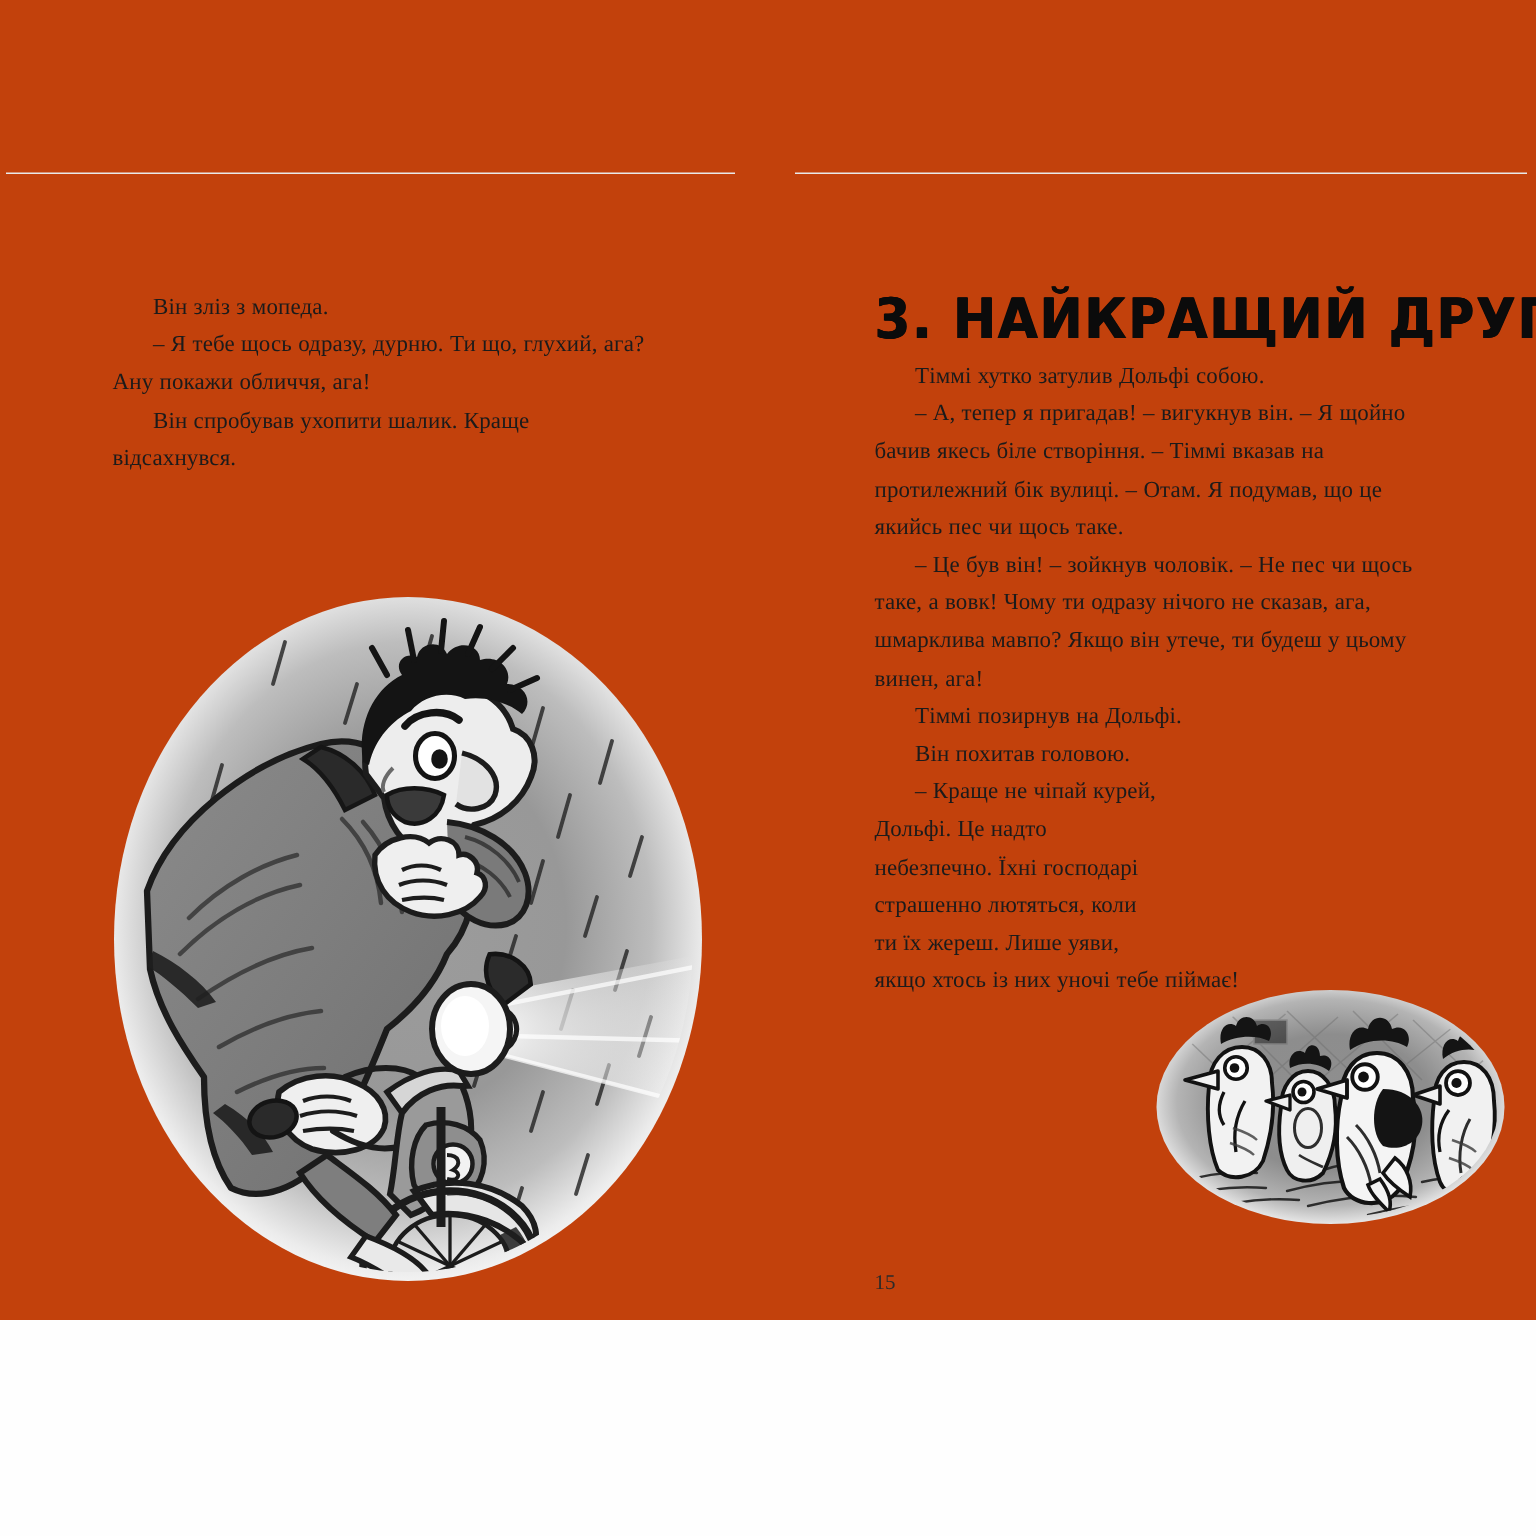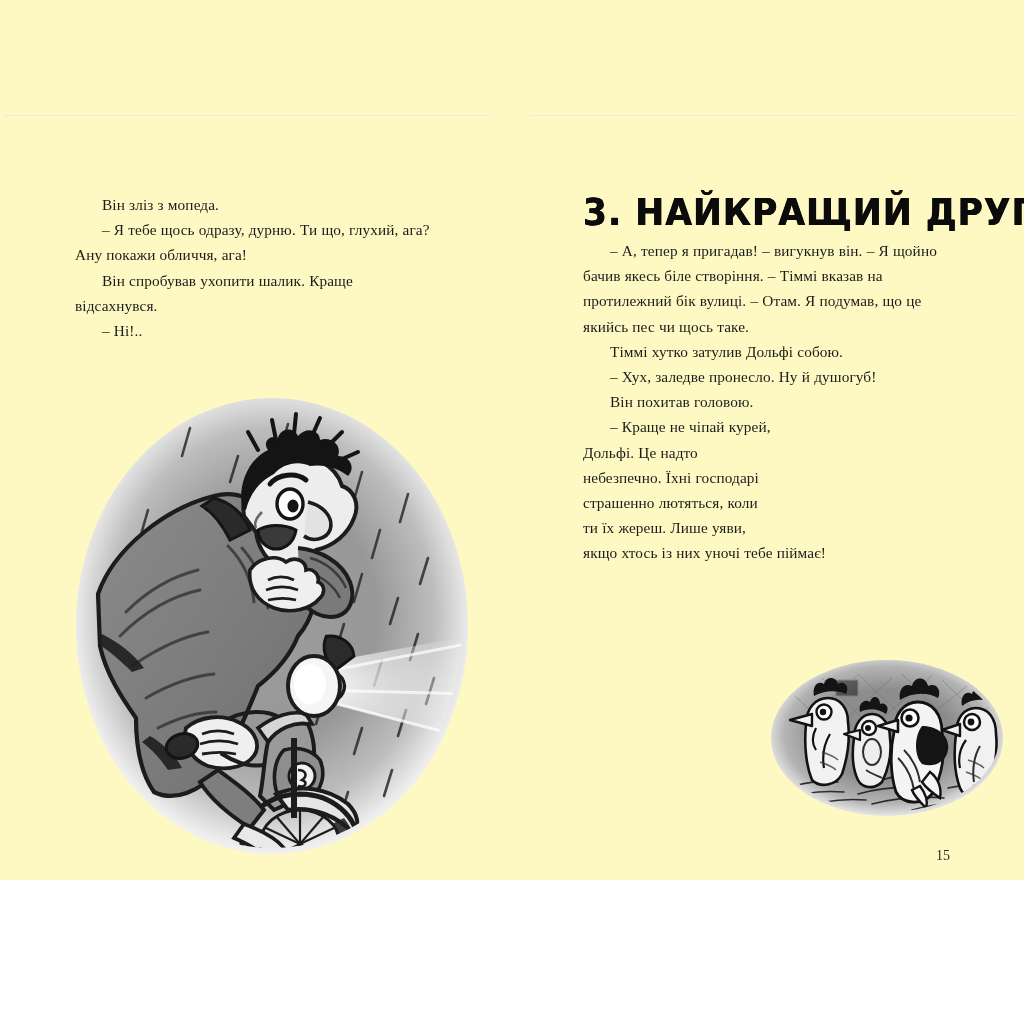--- a/index.html
+++ b/index.html
@@ -21,21 +21,21 @@
     width: 1024px;
     height: 1024px;
     background: #fefefe;
   }
 
   
   .page {
     position: absolute;
     top: 0;
     height: 880px;
-    background: #fef9c3;
+    background: #c2410c;
   }
   .page-left  { left: 0;   width: 512px; }
   .page-right { left: 512px; width: 512px; }
 
   .page-rule {
     position: absolute;
     top: 115px;
     height: 1px;
     background: #e9e9e9;
   }
@@ -83,21 +83,21 @@
     white-space: nowrap;
     text-shadow: 0.4px 0 0 #0b0b0b, -0.4px 0 0 #0b0b0b;
   }
 
   
   .folio {
     position: absolute;
     left: 583px;
     top: 848px;
     width: 367px;
-    text-align: right;
+    text-align: left;
     font-size: 14px;
     color: #2a2a2a;
     font-family: "Liberation Serif", serif;
   }
 
   
   .illo {
     position: absolute;
     overflow: visible;
   }
@@ -128,21 +128,20 @@
 
 <div class="spread">
 
   <div class="page page-left">
     <div class="page-rule left"></div>
 
     <div class="col col-left">
       <p class="para ind">Він зліз з мопеда.</p>
       <p class="para ind">– Я тебе щось одразу, дурню. Ти що, глухий, ага? Ану покажи обличчя, ага!</p>
       <p class="para ind">Він спробував ухопити шалик. Краще відсахнувся.</p>
-      <p class="para ind">– Ні!..</p>
     </div>
 
     <div class="illo illo-moped">
       <svg viewBox="0 0 420 472" xmlns="http://www.w3.org/2000/svg" aria-hidden="true">
         <defs>
           <radialGradient id="vigM" cx="50%" cy="48%" r="56%">
             <stop offset="0%" stop-color="#9c9c9c"></stop>
             <stop offset="48%" stop-color="#989898"></stop>
             <stop offset="74%" stop-color="#bdbdbd"></stop>
             <stop offset="90%" stop-color="#ececec"></stop>
@@ -331,23 +330,24 @@
     </div>
   </div>
 
   <div class="page page-right">
     <div class="page-rule right"></div>
   </div>
 
   <h1 class="chapter-title">3. НАЙКРАЩИЙ ДРУГ</h1>
 
   <div class="col col-right">
+    <p class="para ind">Тіммі хутко затулив Дольфі собою.</p>
     <p class="para ind">– А, тепер я пригадав! –  вигукнув він. – Я щойно бачив якесь біле створіння. – Тіммі вказав на протилежний бік вулиці. – Отам. Я подумав, що це якийсь пес чи щось таке.</p>
-    <p class="para ind">Тіммі хутко затулив Дольфі собою.</p>
-    <p class="para ind">– Хух, заледве пронесло. Ну й душогуб!</p>
+    <p class="para ind">– Це був він! – зойкнув чоловік. – Не пес чи щось таке, а вовк! Чому ти одразу нічого не сказав, ага, шмарклива мавпо? Якщо він утече, ти будеш у цьому винен, ага!</p>
+    <p class="para ind">Тіммі позирнув на Дольфі.</p>
     <p class="para ind">Він похитав головою.</p>
     <p class="para ind">
       <span class="wrap-shim"></span>
       <span>– Краще не чіпай курей, Дольфі. Це надто небезпечно. Їхні господарі страшенно лютяться, коли ти їх жереш. Лише уяви, якщо хтось із них уночі тебе піймає!</span>
     </p>
   </div>
 
   <div class="illo illo-chickens">
     <svg viewBox="0 0 250 175" xmlns="http://www.w3.org/2000/svg" aria-hidden="true">
       <defs>

